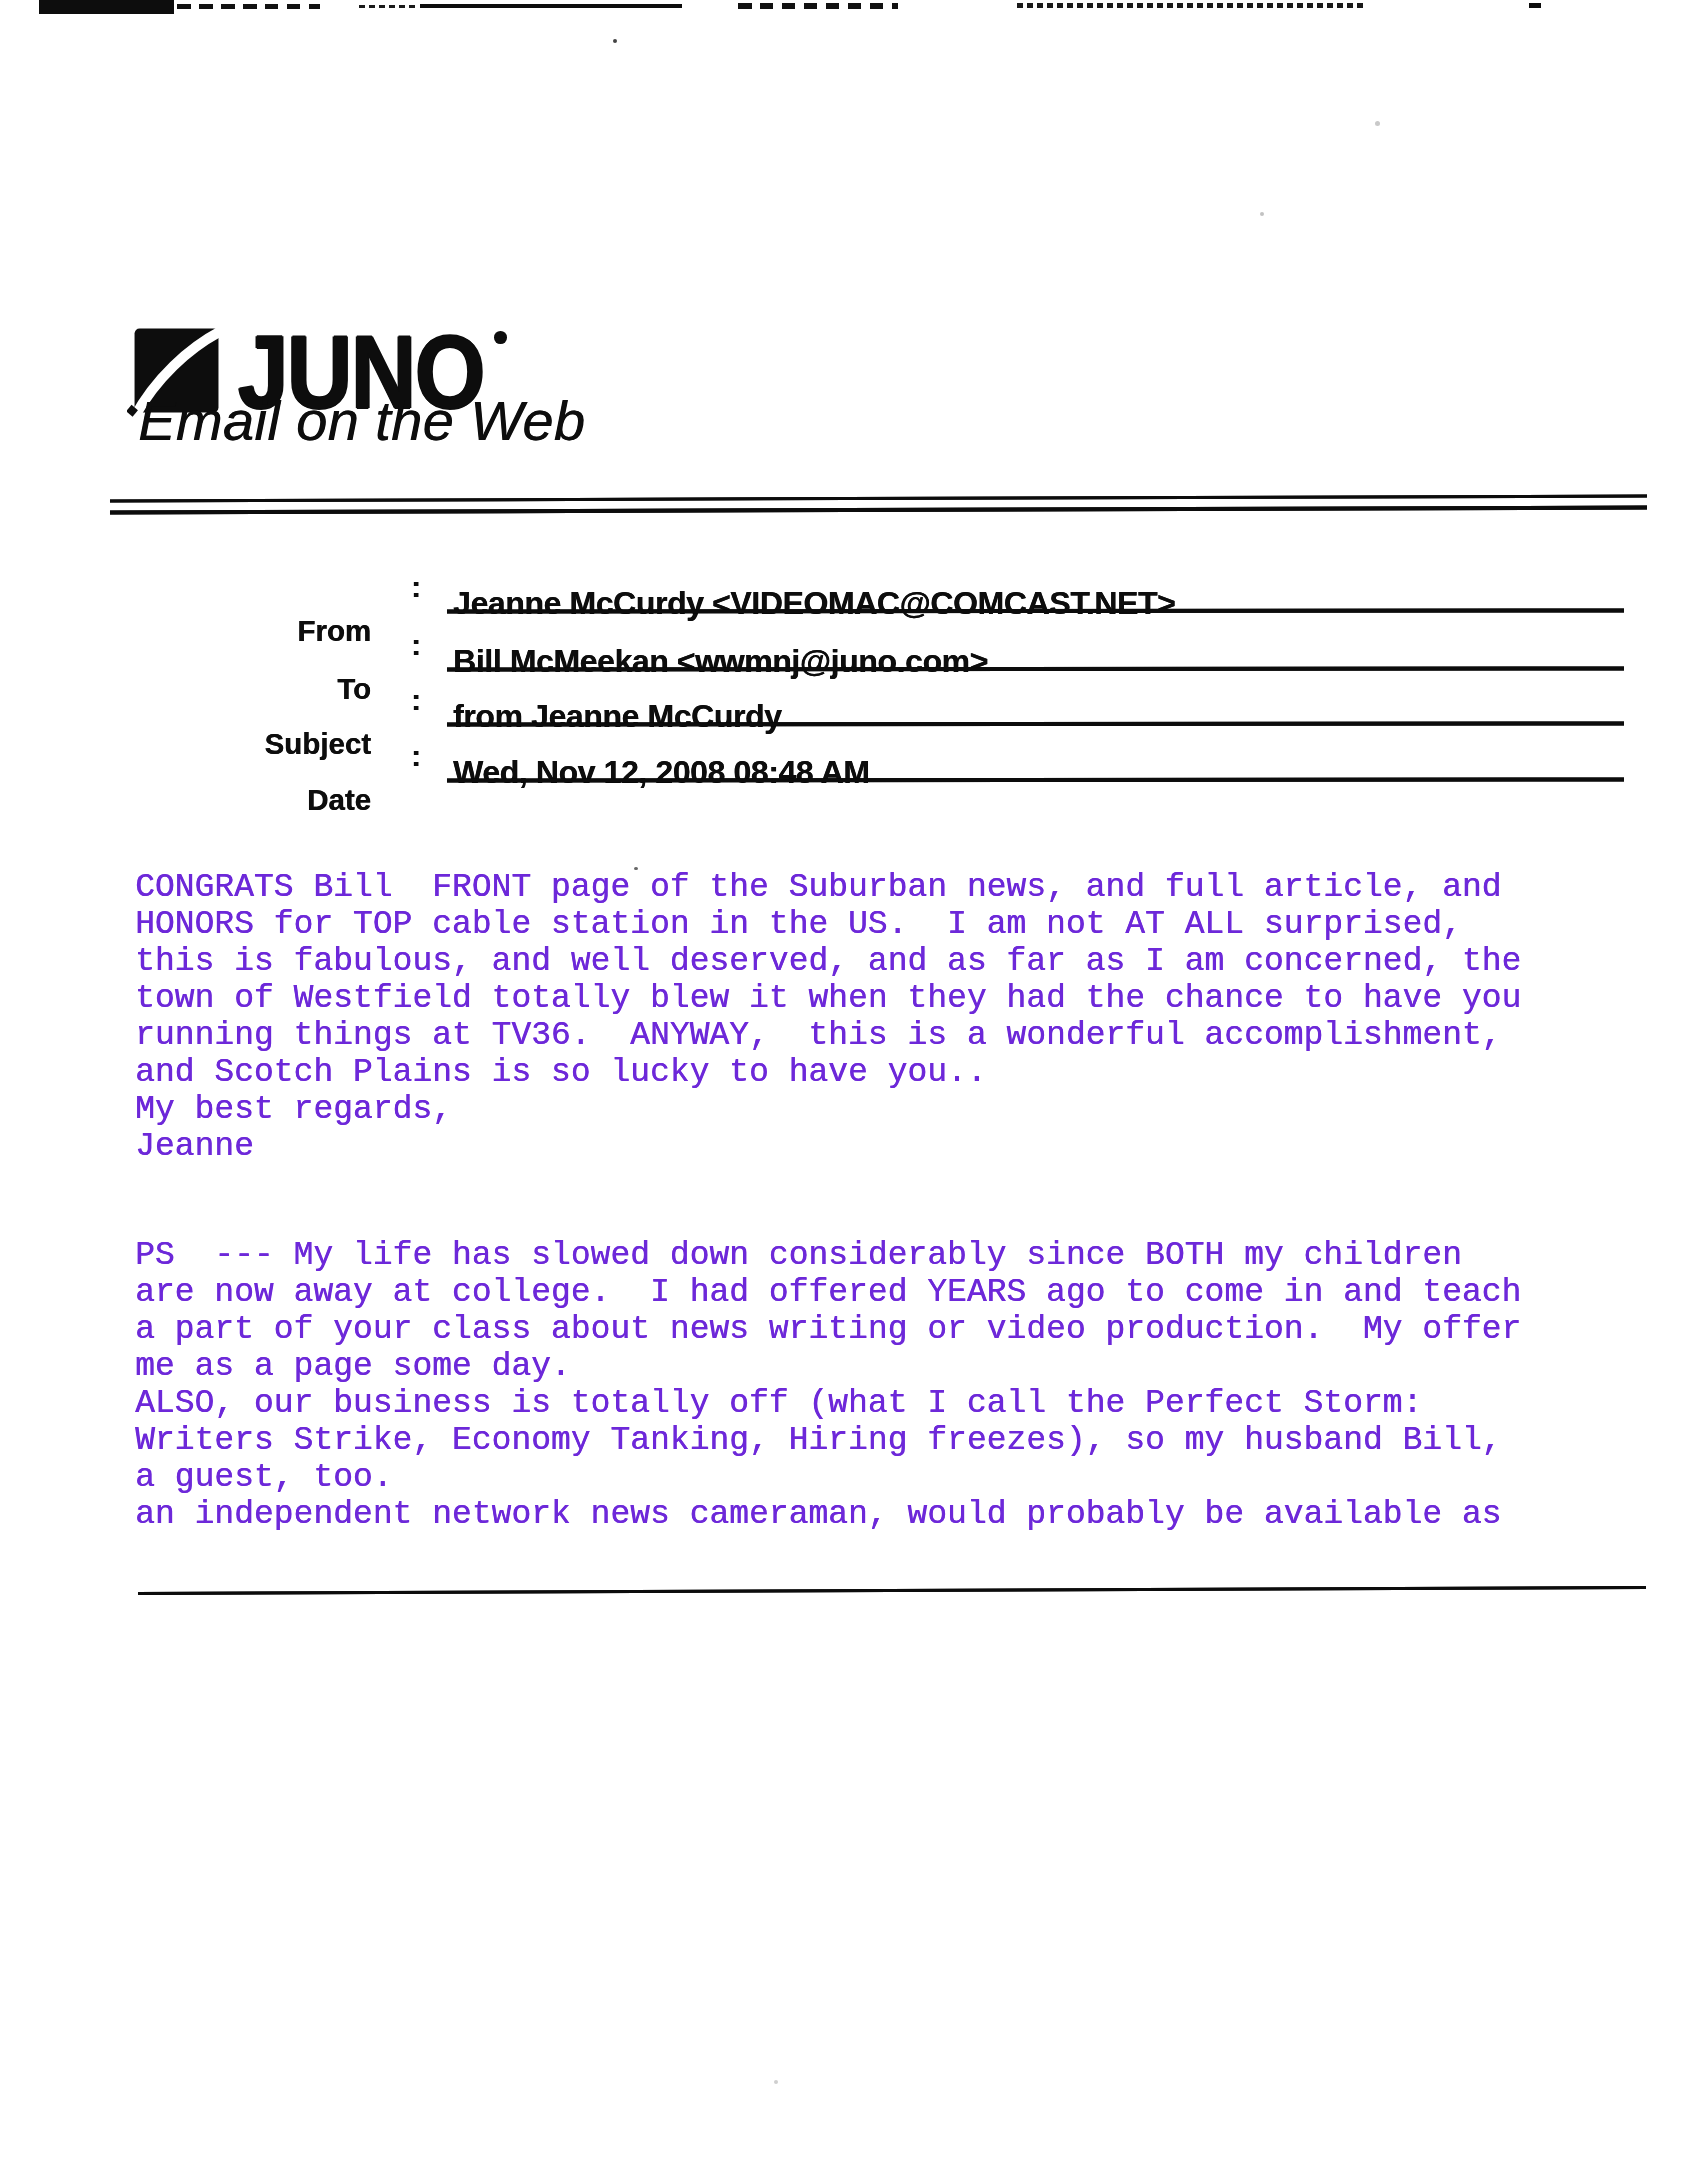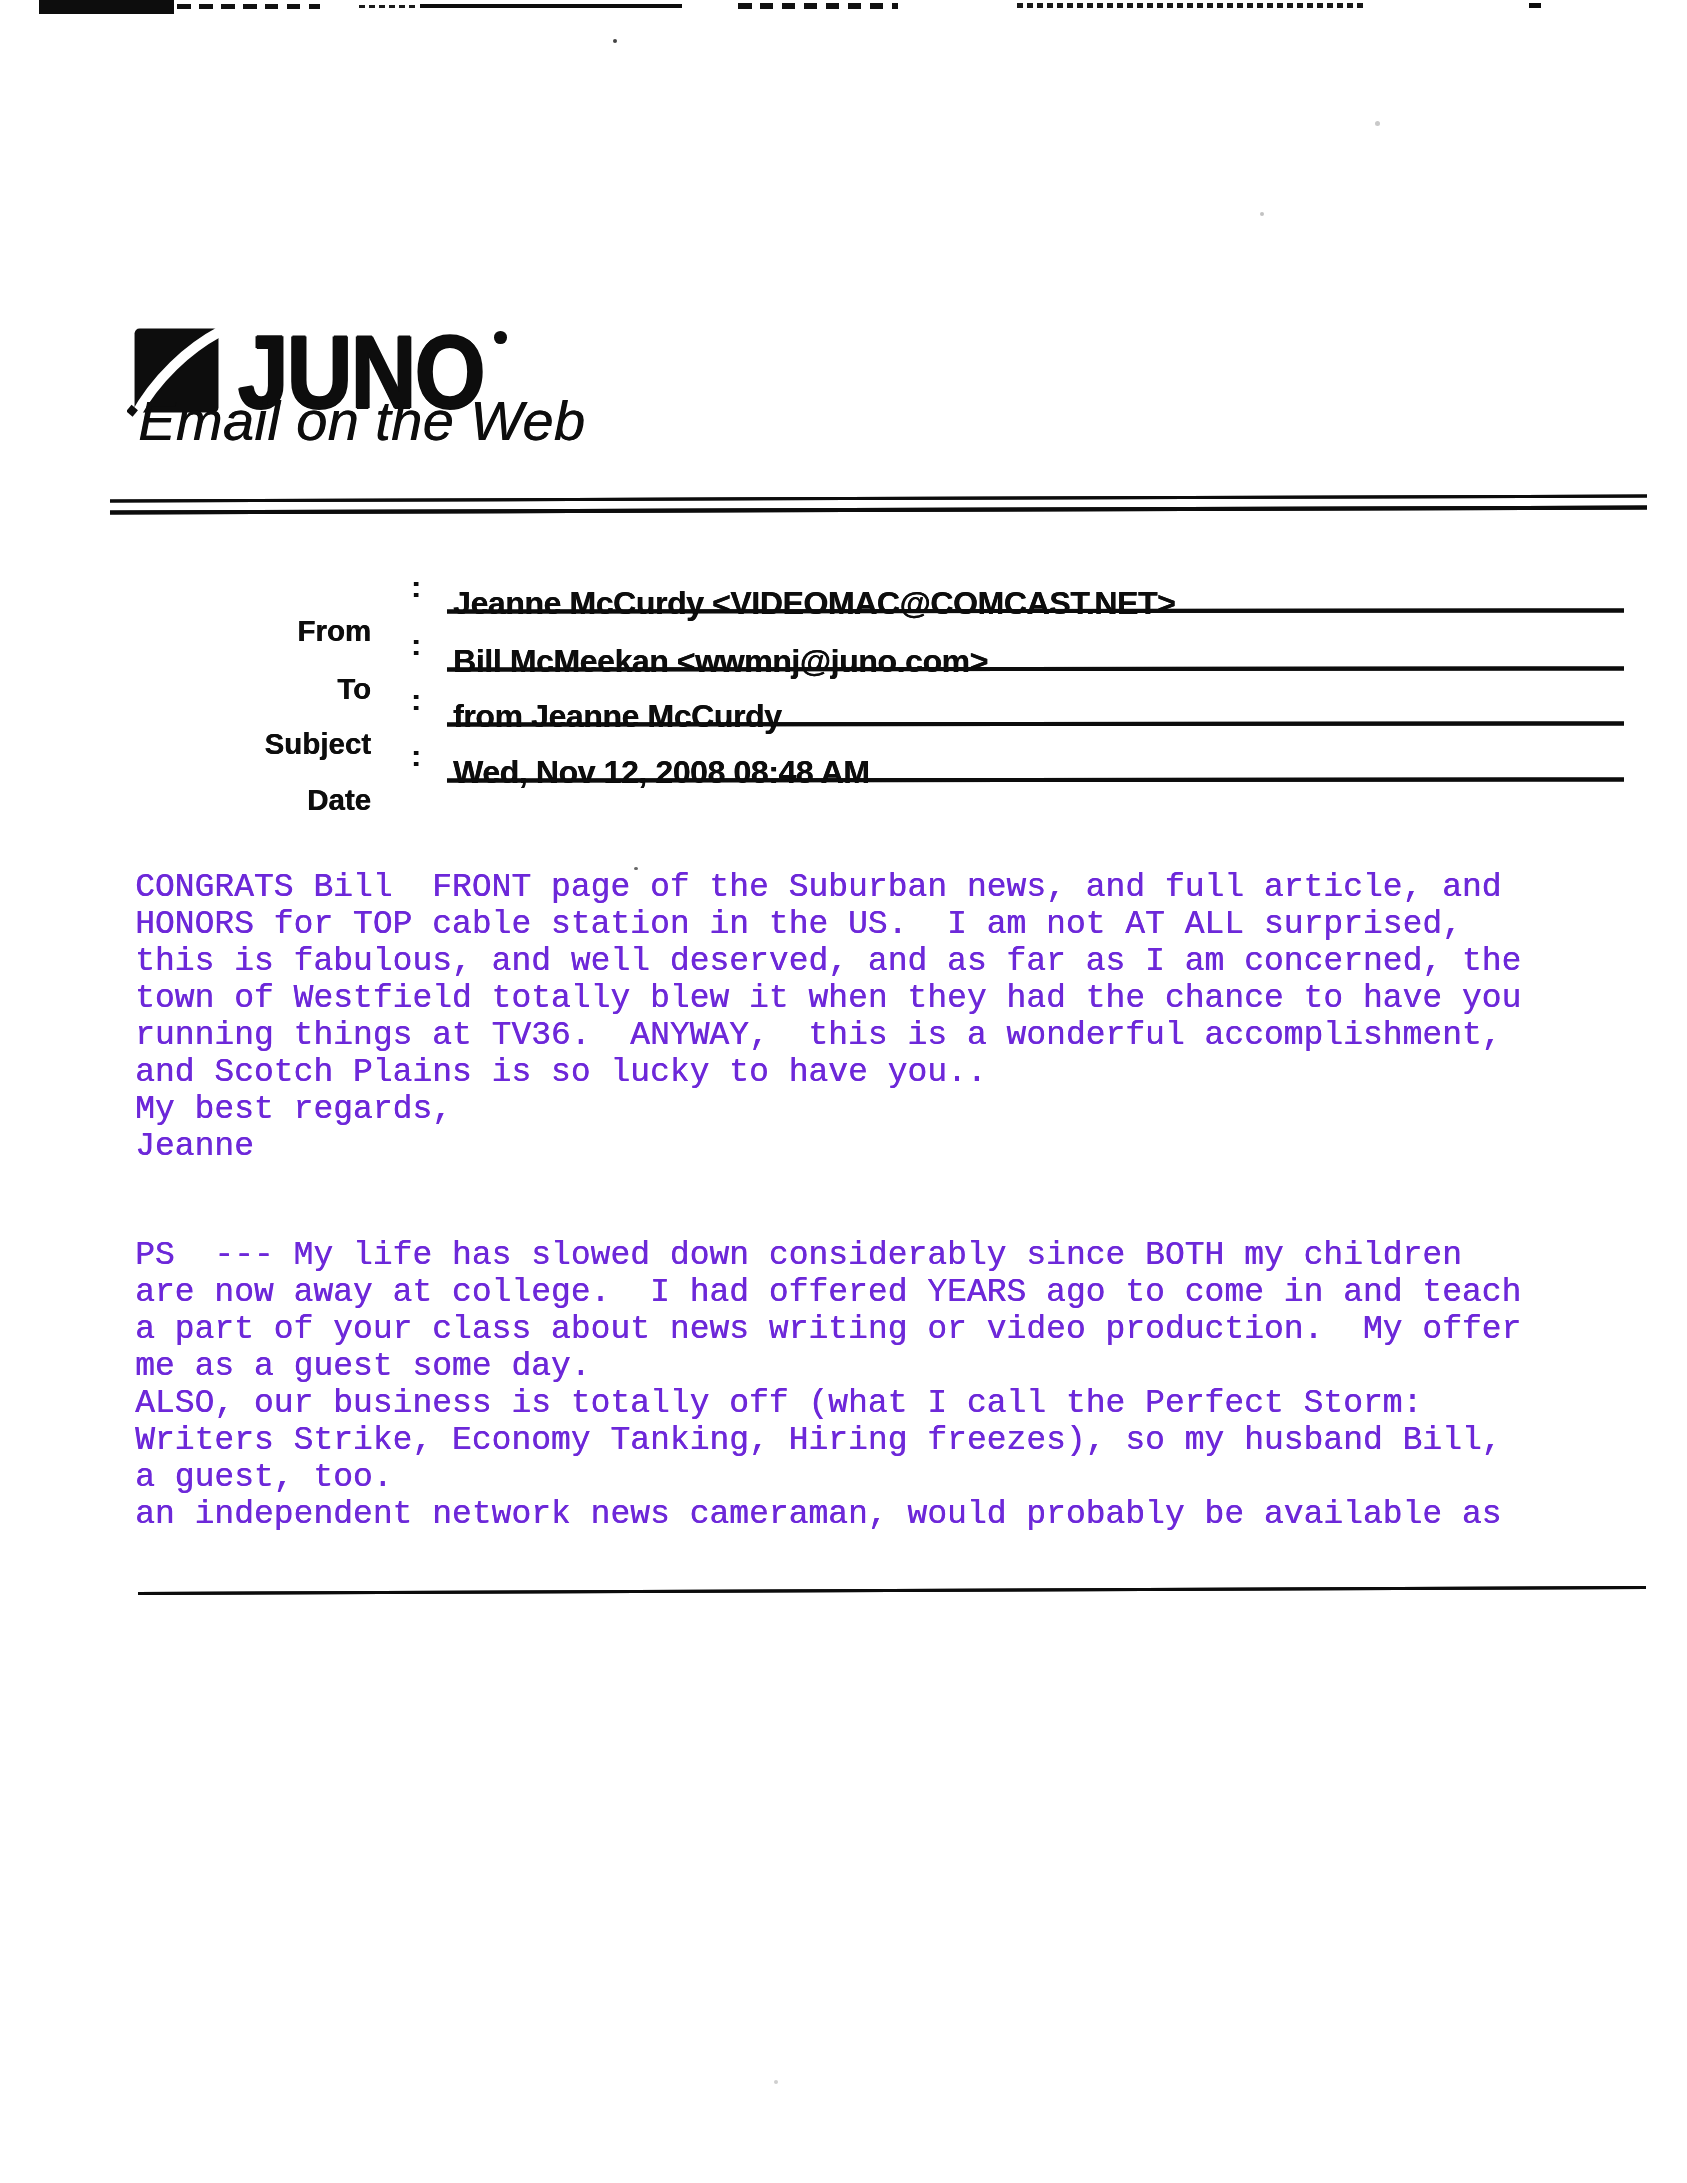--- a/index.html
+++ b/index.html
@@ -135,21 +135,21 @@
     <div class="mono-line">running things at TV36.  ANYWAY,  this is a wonderful accomplishment,</div>
     <div class="mono-line">and Scotch Plains is so lucky to have you..</div>
     <div class="mono-line">My best regards,</div>
     <div class="mono-line">Jeanne</div>
   </div>
 
   <div class="mono-block" style="top:1218px;margin-top:19px;">
     <div class="mono-line">PS  --- My life has slowed down considerably since BOTH my children</div>
     <div class="mono-line">are now away at college.  I had offered YEARS ago to come in and teach</div>
     <div class="mono-line">a part of your class about news writing or video production.  My offer</div>
-    <div class="mono-line">me as a guest some day.</div>
+    <div class="mono-line">me as a page some day.</div>
     <div class="mono-line">ALSO, our business is totally off (what I call the Perfect Storm:</div>
     <div class="mono-line">Writers Strike, Economy Tanking, Hiring freezes), so my husband Bill,</div>
     <div class="mono-line">a guest, too.</div>
     <div class="mono-line">an independent network news cameraman, would probably be available as</div>
   </div>
 
   <div class="bottom-rule"></div>
 
 </div>
 

